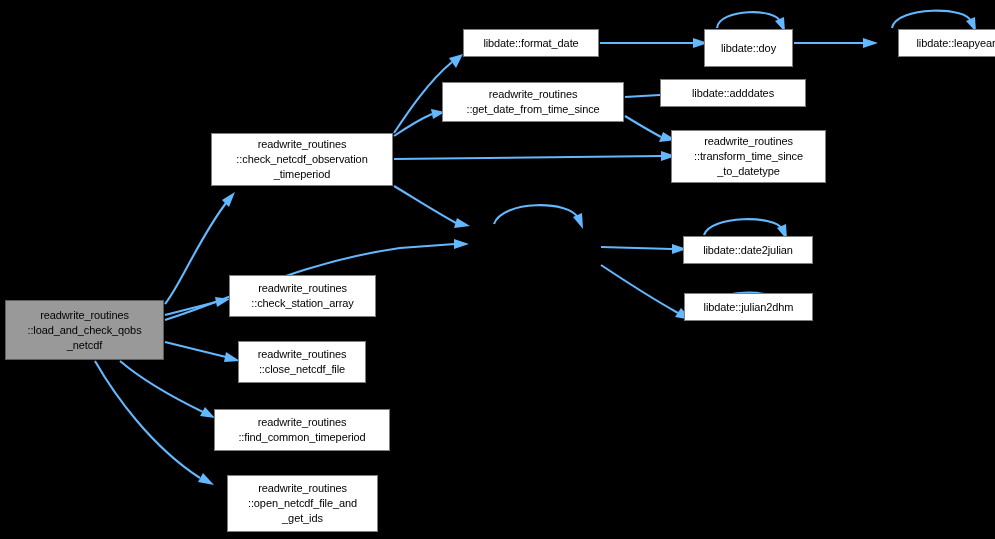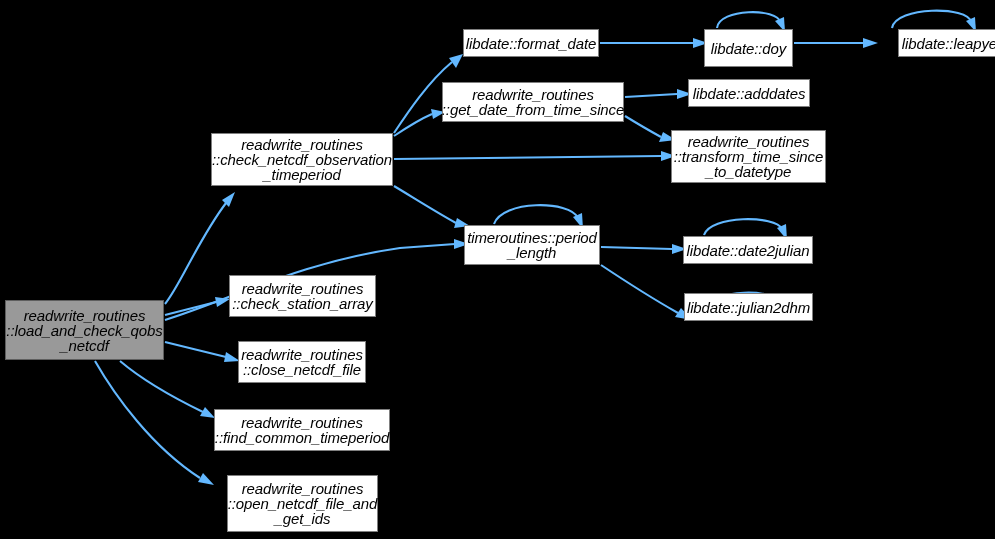--- a/index.html
+++ b/index.html
@@ -26,26 +26,25 @@
     position: absolute;
     box-sizing: border-box;
     background: #ffffff;
     border: 1px solid #7f7f7f;
     display: flex;
     align-items: center;
     justify-content: center;
     text-align: center;
     color: #000000;
     font-family: "Liberation Sans", sans-serif;
-    font-size: 15px;
+    font-size: 11px;
     line-height: 15px;
     letter-spacing: -0.1px;
     white-space: pre-line;
     z-index: 3;
-    font-style: italic;
   }
   .node-box.current {
     background: #999999;
     border: 1px solid #5e5e5e;
   }
   .edge-line {
     fill: none;
     stroke: #63b8ff;
     stroke-width: 2.1px;
   }
@@ -203,34 +202,30 @@
 
   <div class="node-box" style="left:463px; top:29px; width:136px; height:28px;">
     <span>libdate::format_date</span>
   </div>
 
   <div class="node-box" style="left:442px; top:82px; width:182px; height:40px;">
     <span>readwrite_routines
 ::get_date_from_time_since</span>
   </div>
 
-  <div class="node-box" style="left:464px; top:225px; width:136px; height:40px;">
-    <span>timeroutines::period
-_length</span>
-  </div>
 
   <div class="node-box" style="left:704px; top:29px; width:89px; height:38px;">
     <span>libdate::doy</span>
   </div>
 
   <div class="node-box" style="left:874px; top:29px; width:116px; height:28px;margin-left:24px;">
     <span>libdate::leapyear</span>
   </div>
 
-  <div class="node-box" style="left:688px; top:79px; width:122px; height:28px;">
+  <div class="node-box" style="left:660px; top:79px; width:146px; height:28px;">
     <span>libdate::adddates</span>
   </div>
 
   <div class="node-box" style="left:671px; top:130px; width:155px; height:53px;">
     <span>readwrite_routines
 ::transform_time_since
 _to_datetype</span>
   </div>
 
   <div class="node-box" style="left:683px; top:236px; width:130px; height:28px;">

